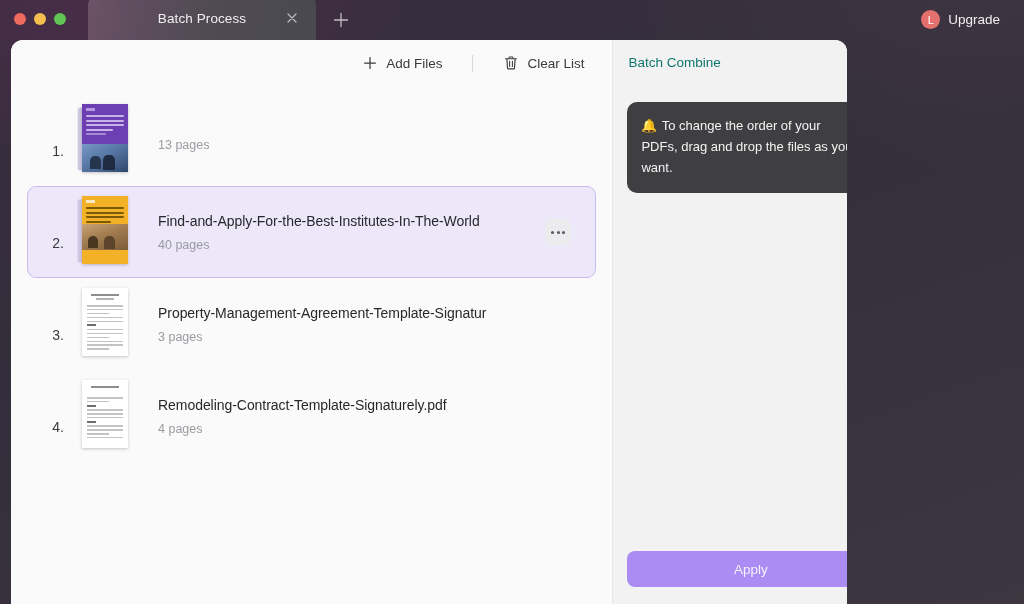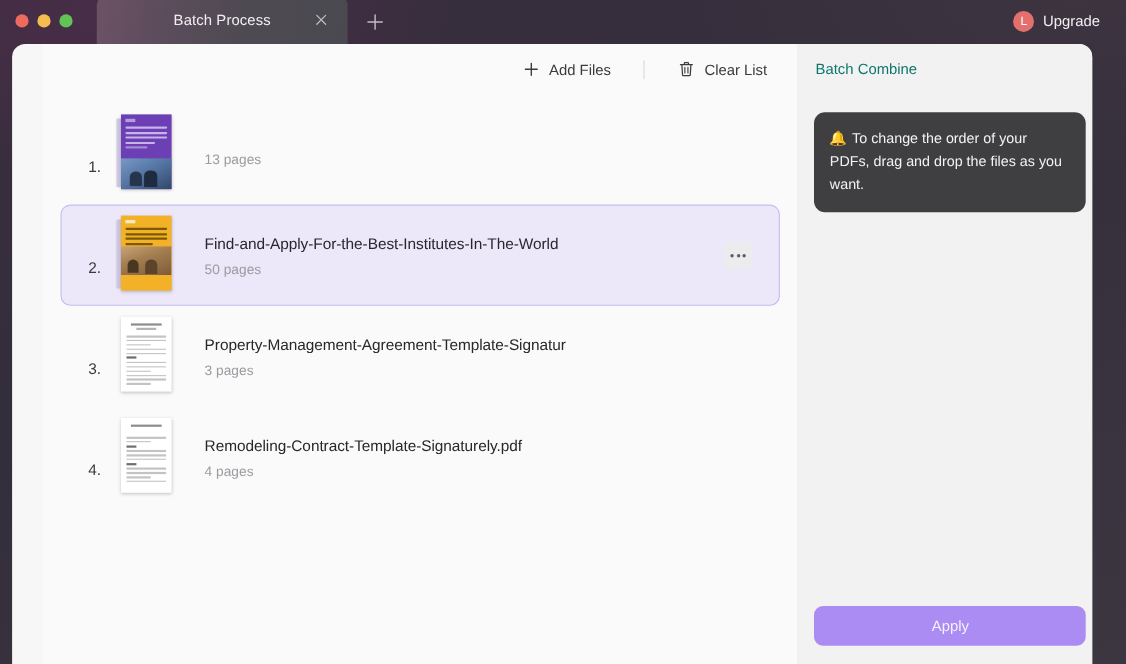--- a/index.html
+++ b/index.html
@@ -104,27 +104,26 @@
   }
   #upgrade .label {
     font-size: 13.5px;
     color: #f1eff2;
   }
 
   
   #app-window {
     position: absolute;
     left: 11px; top: 40px;
-    width: 982px;
+    width: 836px;
     height: 564px;
     background: #f7f7f8;
     border-radius: 12px 12px 0 0;
     overflow: hidden;
     display: flex;
-    padding-left: 28px;
   }
 
   
   #left-pane {
     position: relative;
     width: 722px;
     height: 564px;
     background: #fafafa;
     border-right: 1px solid #e8e8ea;
   }
@@ -454,21 +453,21 @@
                   <i></i>
                   <i></i>
                   <i></i>
                 </span>
               <span class="cov-photo"></span>
               <span class="cov-foot"></span>
             </div>
           </div>
           <div class="file-meta">
             <div class="file-name">Find-and-Apply-For-the-Best-Institutes-In-The-World</div>
-            <div class="file-pages">50 pages</div>
+            <div class="file-pages">40 pages</div>
           </div>
           <div class="more-btn">
             <span></span>
             <span></span>
             <span></span>
           </div>
         </div>
 
         <div class="file-row">
           <div class="row-index">3.</div>

